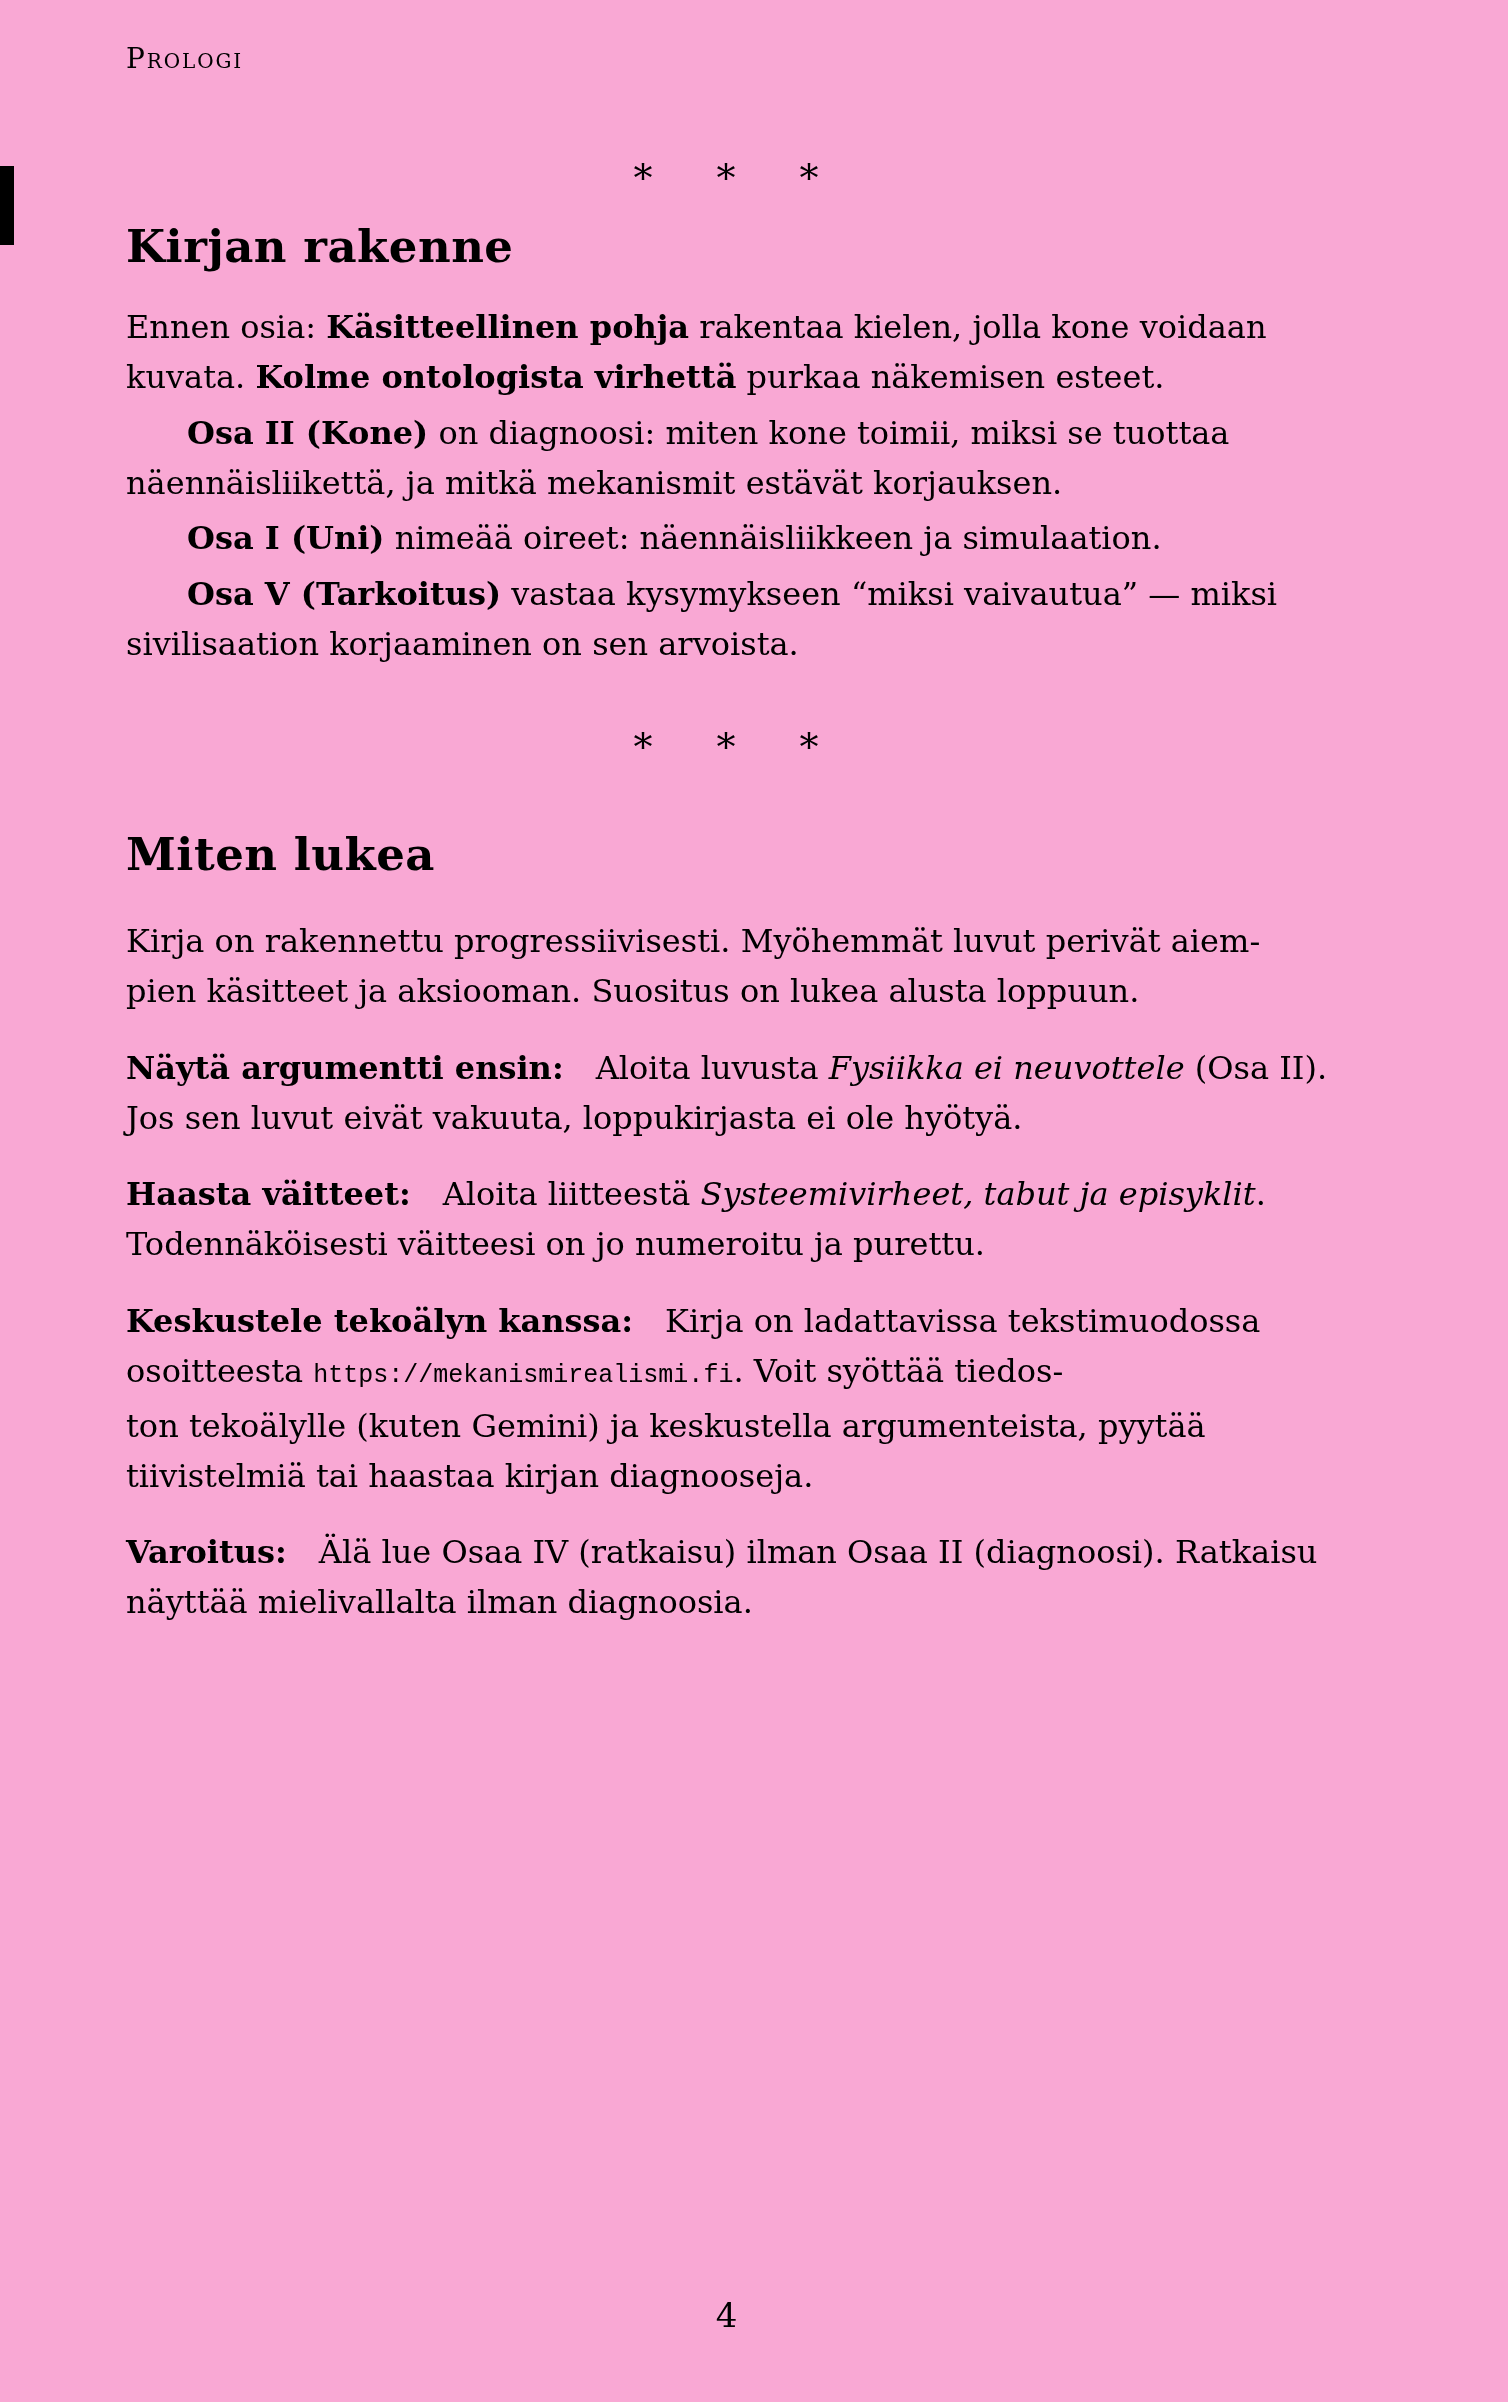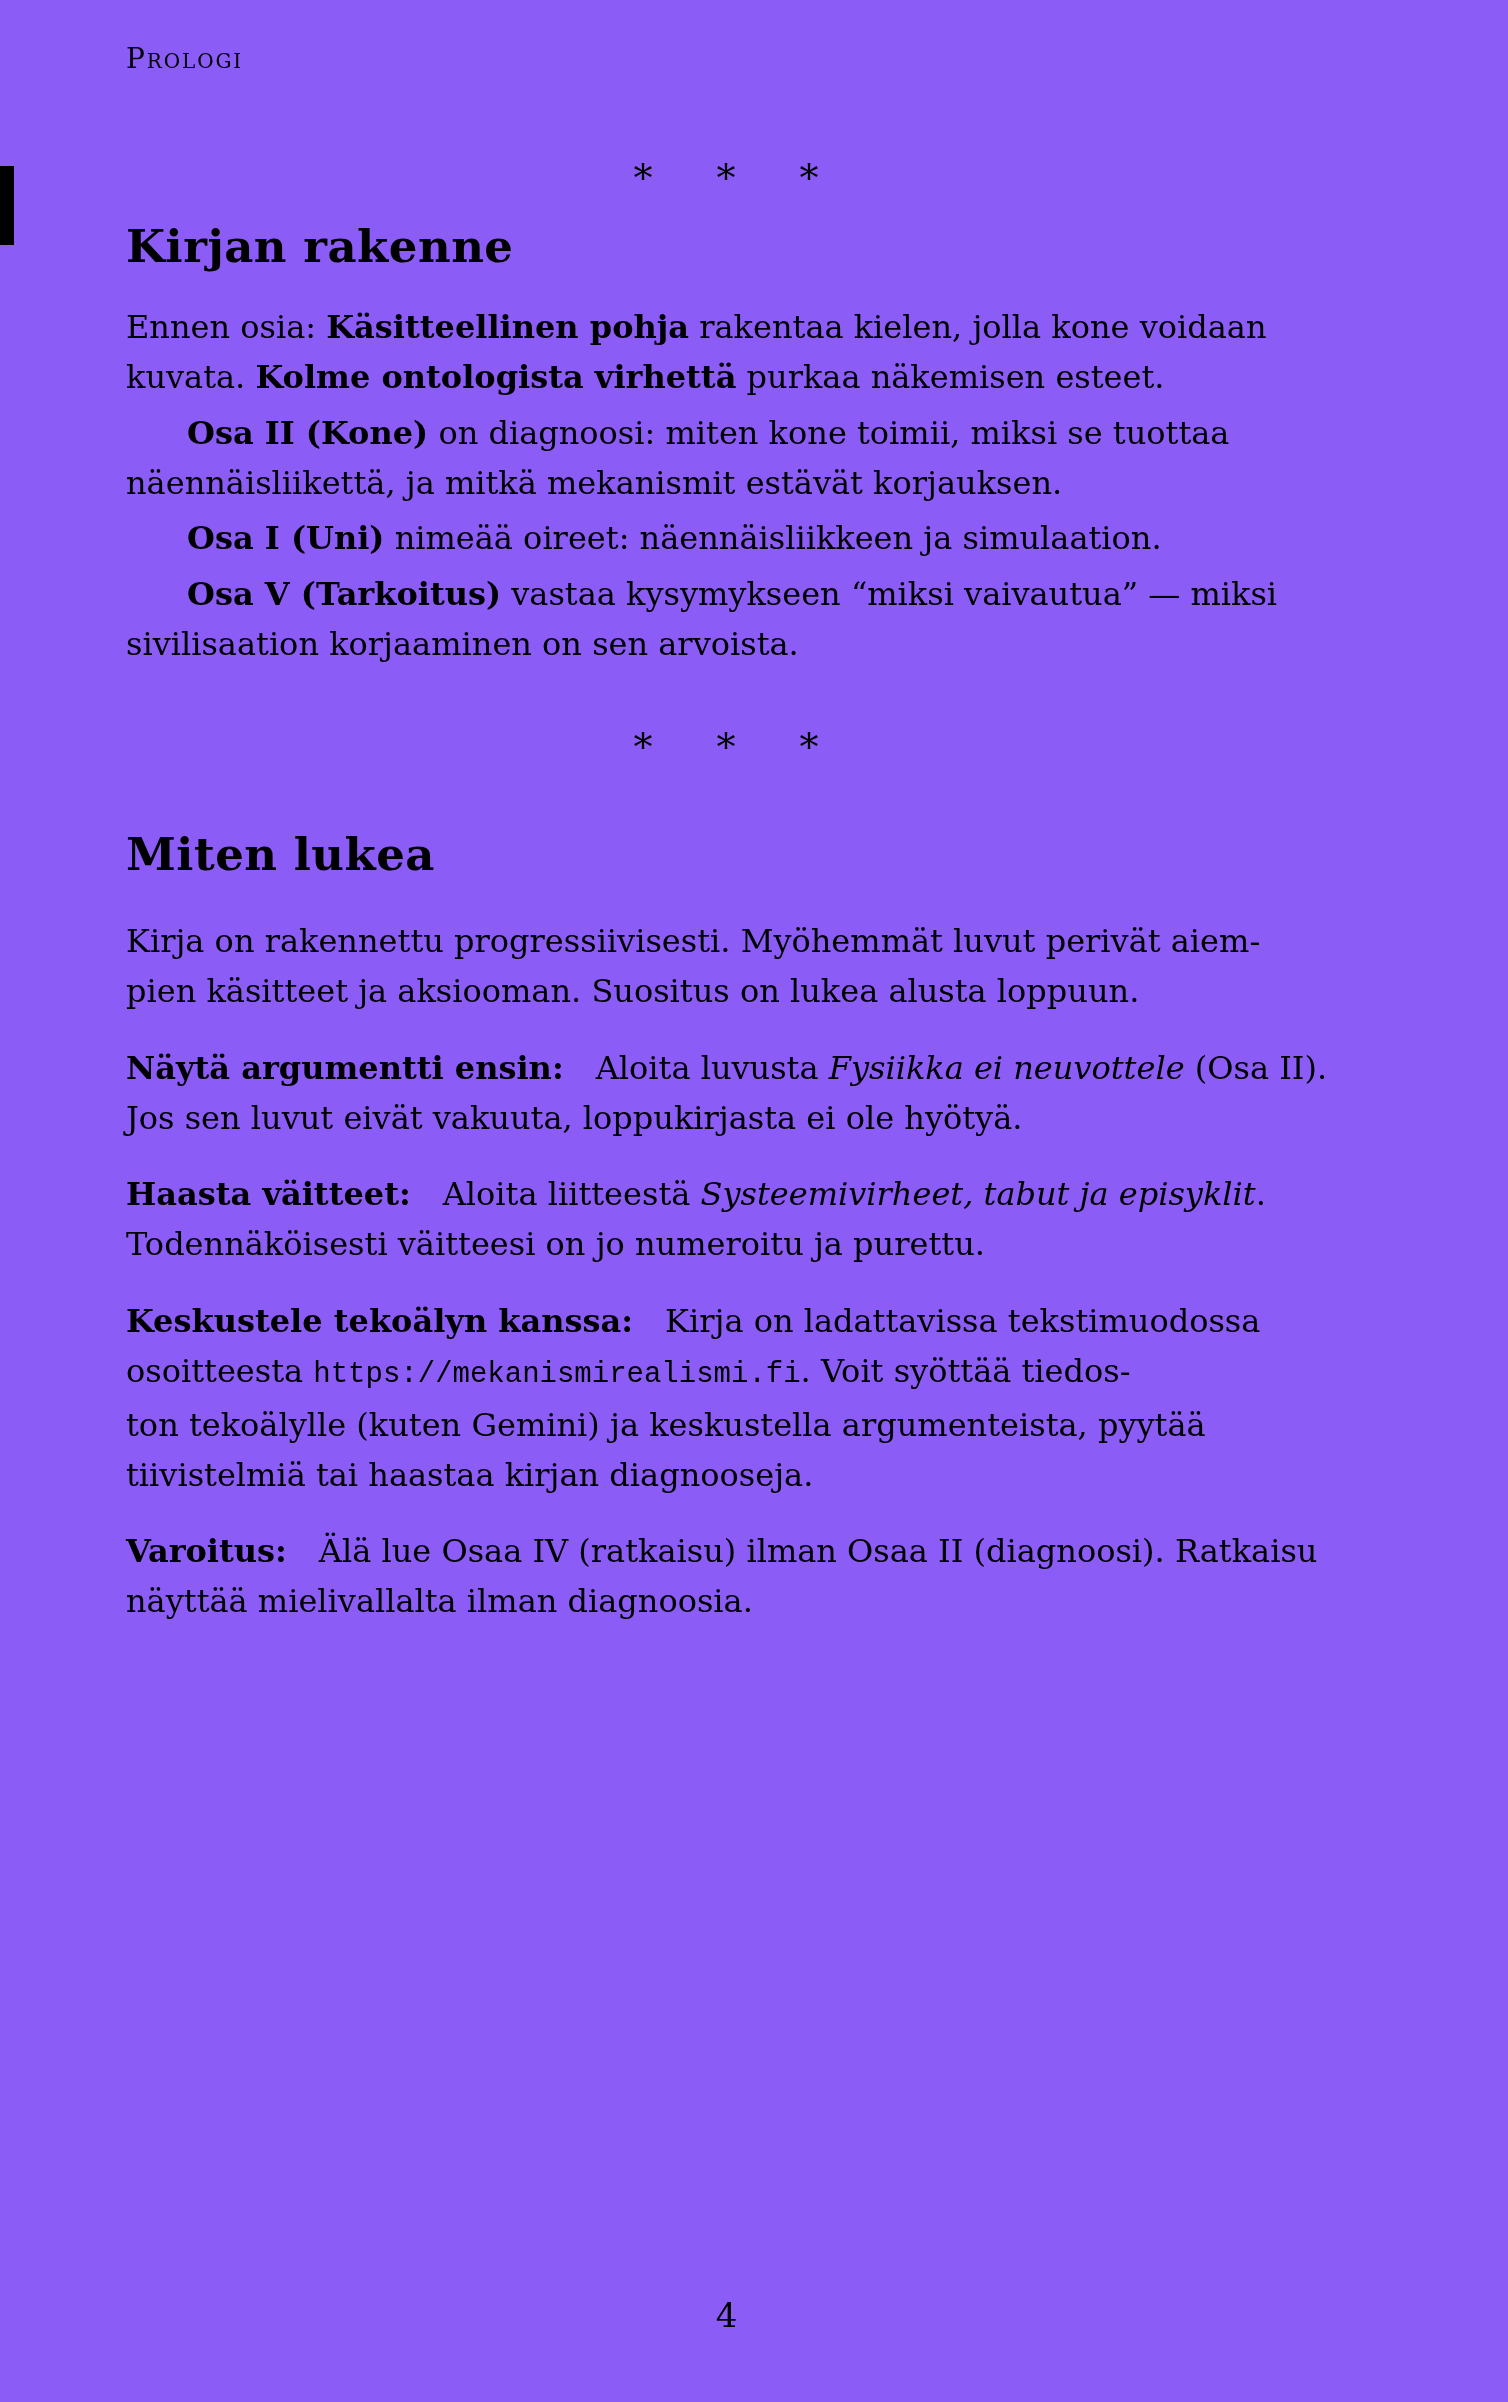--- a/index.html
+++ b/index.html
@@ -4,21 +4,21 @@
 <style>
   html, body {
     margin: 0;
     padding: 0;
     background: #ffffff;
   }
   .page {
     position: relative;
     width: 1508px;
     height: 2403px;
-    background: #8b5cf6;
+    background: #f9a8d4;
     color: #000000;
     font-family: "DejaVu Serif", serif;
     box-sizing: border-box;
     padding: 42px 182px 0 126px;
     overflow: hidden;
   }
   .edge-mark {
     position: absolute;
     left: 0;
     top: 166px;
@@ -57,21 +57,21 @@
   .sec-1 p { margin-top: 5.7px; }
   .sec-1 p:first-child { margin-top: 0; }
   .sec-2 p { margin-top: 26.5px; }
   .sec-2 p:first-child { margin-top: 0; }
   p.indented { text-indent: 61px; }
   .seg-normal { font-weight: normal; }
   .seg-bold { font-weight: bold; }
   .seg-italic { font-style: italic; }
   .seg-mono {
     font-family: "Liberation Mono", "DejaVu Sans Mono", monospace;
-    font-size: 29px;
+    font-size: 25px;
   }
   .page-number {
     position: absolute;
     left: 126px;
     top: 2294px;
     width: 1201px;
     text-align: center;
     font-size: 34px;
     line-height: 42px;
   }

